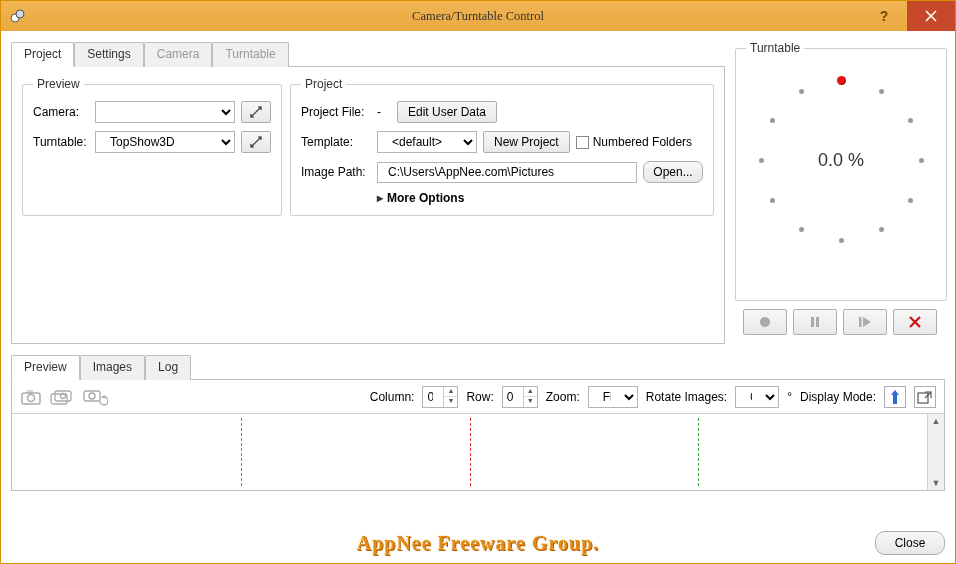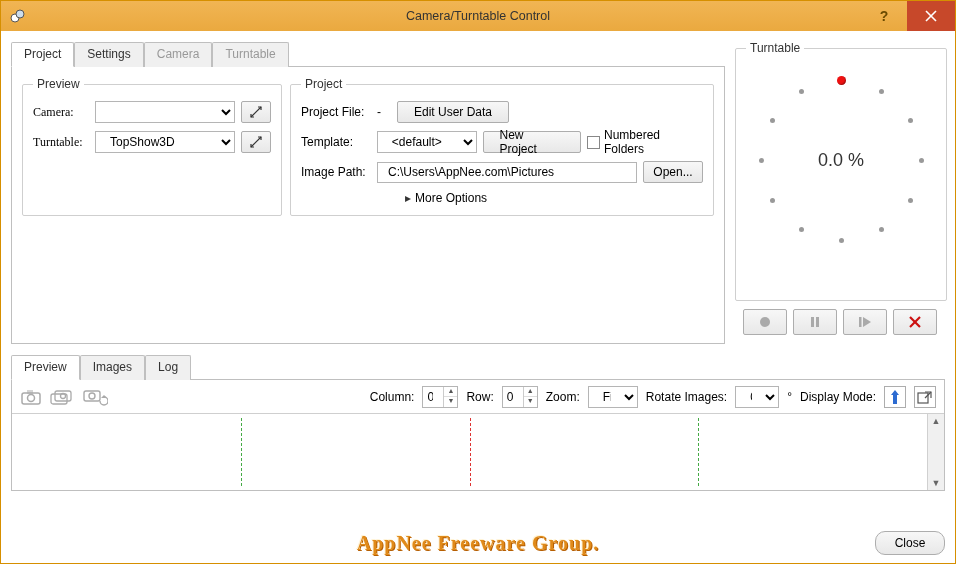--- a/index.html
+++ b/index.html
@@ -1,20 +1,20 @@
 <!DOCTYPE html>
 <html><head>
 <meta charset="utf-8">
 <style>
   * { box-sizing: border-box; font-family: "Segoe UI", Tahoma, sans-serif; font-size: 12px; }
   body { margin: 0; background: #fff; }
   .window { width: 956px; height: 564px; border: 1px solid #d68f00; background: #fff; position: relative; }
   .titlebar { height: 30px; background: linear-gradient(#f1b554,#eaa93f); display: flex; align-items: center; padding: 0 0 0 8px; color: #444; position: relative; }
   .titlebar .icon { width: 16px; height: 16px; margin-right: 8px; }
-  .titlebar .title { position: absolute; left: 0; right: 0; text-align: center; font-size: 12.5px; color: #333; pointer-events: none; }
+  .titlebar .title { position: absolute; left: 0; right: 0; text-align: center; font-size: 12.5px; color: #333; pointer-events: none; font-family: Liberation Serif, serif; }
   .tb-right { margin-left: auto; display: flex; align-items: stretch; height: 100%; }
   .tb-btn { width: 46px; display: flex; align-items: center; justify-content: center; }
   .tb-close { background: #c7482a; color: #fff; width: 48px; font-size: 14px; }
   .tb-help { color: #6a4a00; font-weight: bold; font-size: 14px; }
   .client { position: absolute; top: 30px; bottom: 0; left: 0; right: 0; background: #fff; padding: 10px; }
 
   .row-top { display: flex; gap: 10px; }
   .main-tabs { flex: 1; }
   .turntable-box { width: 210px; }
 
@@ -27,39 +27,39 @@
   fieldset { border: 1px solid #cfcfcf; border-radius: 2px; margin: 0; padding: 10px 10px 10px 10px; }
   legend { padding: 0 4px; color: #333; }
 
   .devices { width: 260px; }
   .project { flex: 1; }
 
   .inner-row { display: flex; gap: 8px; }
 
   .form-row { display: flex; align-items: center; gap: 6px; margin-bottom: 8px; height: 22px; }
   .form-row label { white-space: nowrap; }
-  .lbl-w { width: 56px; font-family: Liberation Serif, serif; }
+  .lbl-w { width: 56px; }
   .proj-lbl { width: 70px; }
 
   select, input[type=text], .spinner input { border: 1px solid #b5b5b5; background: #fff; height: 21px; padding: 1px 10px; }
   select { height: 22px; }
   .cam-sel { flex: 1; }
   .sq-btn { width: 30px; height: 22px; border: 1px solid #adadad; background: linear-gradient(#f7f7f7,#e8e8e8); display: inline-flex; align-items: center; justify-content: center; border-radius: 2px; }
-  .btn { border: 1px solid #adadad; background: linear-gradient(#f7f7f7,#e8e8e8); padding: 2px 16px; height: 22px; border-radius: 2px; display: inline-flex; align-items: center; cursor: default; }
+  .btn { border: 1px solid #adadad; background: linear-gradient(#f7f7f7,#e8e8e8); padding: 2px 10px; height: 22px; border-radius: 2px; display: inline-flex; align-items: center; cursor: default; }
 
   .checkbox { display: inline-flex; align-items: center; gap: 4px; }
   .checkbox .box { width: 13px; height: 13px; border: 1px solid #888; background: #fff; }
 
   .spinner { display: inline-flex; border: 1px solid #b5b5b5; height: 22px; background: #fff; align-items: stretch; }
   .spinner input { border: none; width: 28px; text-align: left; height: 20px; padding-left: 4px; }
   .spinner .arrows { display: flex; flex-direction: column; border-left: 1px solid #ccc; width: 14px; }
   .spinner .arrows span { flex:1; font-size: 7px; line-height: 8px; text-align: center; color: #555; border-bottom: 1px solid #ddd; }
   .spinner .arrows span:last-child { border-bottom: none; }
 
-  .more-opts { margin-left: 104px; margin-top: 6px; }
+  .more-opts { margin-left: 76px; margin-top: 6px; font-weight: bold; }
   .tri { display:inline-block; margin-right:4px; color:#333; }
 
   .turntable-box fieldset { height: 260px; }
   .tt-clock { position: relative; width: 190px; height: 190px; margin: 0 auto; }
   .tt-center { position: absolute; top: 50%; left: 50%; transform: translate(-50%,-50%); font-size: 18px; color: #333; }
   .dot { position: absolute; width: 5px; height: 5px; background: #999; border-radius: 50%; margin:-2.5px; }
   .dot.red { background: #e11; width: 9px; height: 9px; margin:-4.5px; box-shadow: inset -1px -1px 1px rgba(0,0,0,.3); }
 
   .tt-controls { display: flex; gap: 6px; justify-content: center; margin-top: 8px; }
   .tt-btn { width: 44px; height: 26px; border: 1px solid #adadad; background: linear-gradient(#f7f7f7,#e8e8e8); border-radius: 2px; display:inline-flex; align-items:center; justify-content:center; color:#888; }
@@ -159,21 +159,21 @@
                 <select style="width:100px"><option>&lt;default&gt;</option></select>
                 <span class="btn">New Project</span>
                 <span class="checkbox">
                   <span class="box"></span>
                   <span>Numbered Folders</span>
                 </span>
               </div>
               <div class="form-row">
                 <label class="proj-lbl">Image Path:</label>
                 <input type="text" style="flex: 1 1 0%;" value="C:\Users\AppNee.com\Pictures">
-                <span class="btn" style="width:60px; justify-content:center;">Open...</span>
+                <span class="btn" style="width:60px; justify-content:center;border-radius:7px;">Open...</span>
               </div>
               <div class="more-opts">
                 <span class="tri">▸</span><span>More Options</span>
               </div>
             </fieldset>
           </div>
         </div>
       </div>
 
       <div class="turntable-box">

